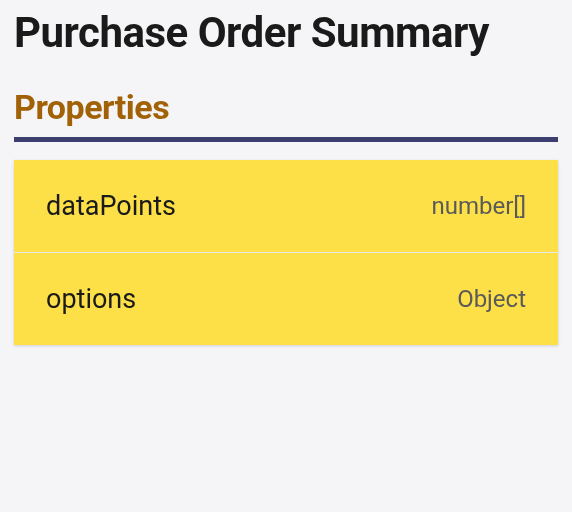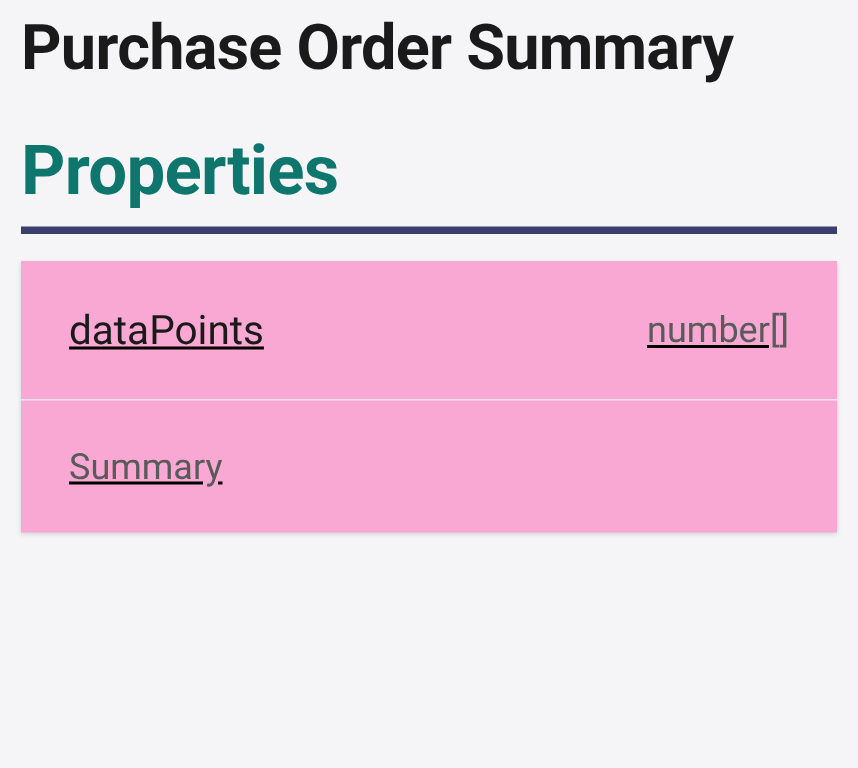--- a/index.html
+++ b/index.html
@@ -32,35 +32,34 @@
       border: 2px solid #f5f5f7;
     }
     .page-title {
       font-size: 42px;
       font-weight: 700;
       color: #1a1a1a;
       padding: 8px 0 30px 0;
       letter-spacing: -0.5px;
     }
     .section-title {
-      font-size: 46px;
+      font-size: 34px;
       font-weight: 700;
-      color: #0f766e;
+      color: #a16207;
       padding: 0 0 10px 0;
       letter-spacing: -0.5px;
     }
     .section-divider {
       height: 5px;
       background: #3c3f6e;
       margin-bottom: 18px;
     }
     .property-list {
-      background: #f9a8d4;
+      background: #fde047;
       box-shadow: 0 1px 3px rgba(0,0,0,0.15);
-      text-decoration: underline;
     }
     .property-row {
       display: flex;
       justify-content: space-between;
       align-items: center;
       padding: 30px 32px;
       border-bottom: 1px solid #e8e8ea;
     }
     .property-row:last-child {
       border-bottom: none;
@@ -85,17 +84,18 @@
 <div class="container">
   <h1 class="page-title">Purchase Order Summary</h1>
   <h2 class="section-title">Properties</h2>
   <div class="section-divider"></div>
   <div class="property-list">
     <div class="property-row">
       <span class="property-name">dataPoints</span>
       <span class="property-type">number[]</span>
     </div>
     <div class="property-row">
-      <span class="property-type">Summary</span>
+      <span class="property-name">options</span>
+      <span class="property-type">Object</span>
     </div>
   </div>
   <div class="spacer"></div>
 </div>
 
 </body></html>

